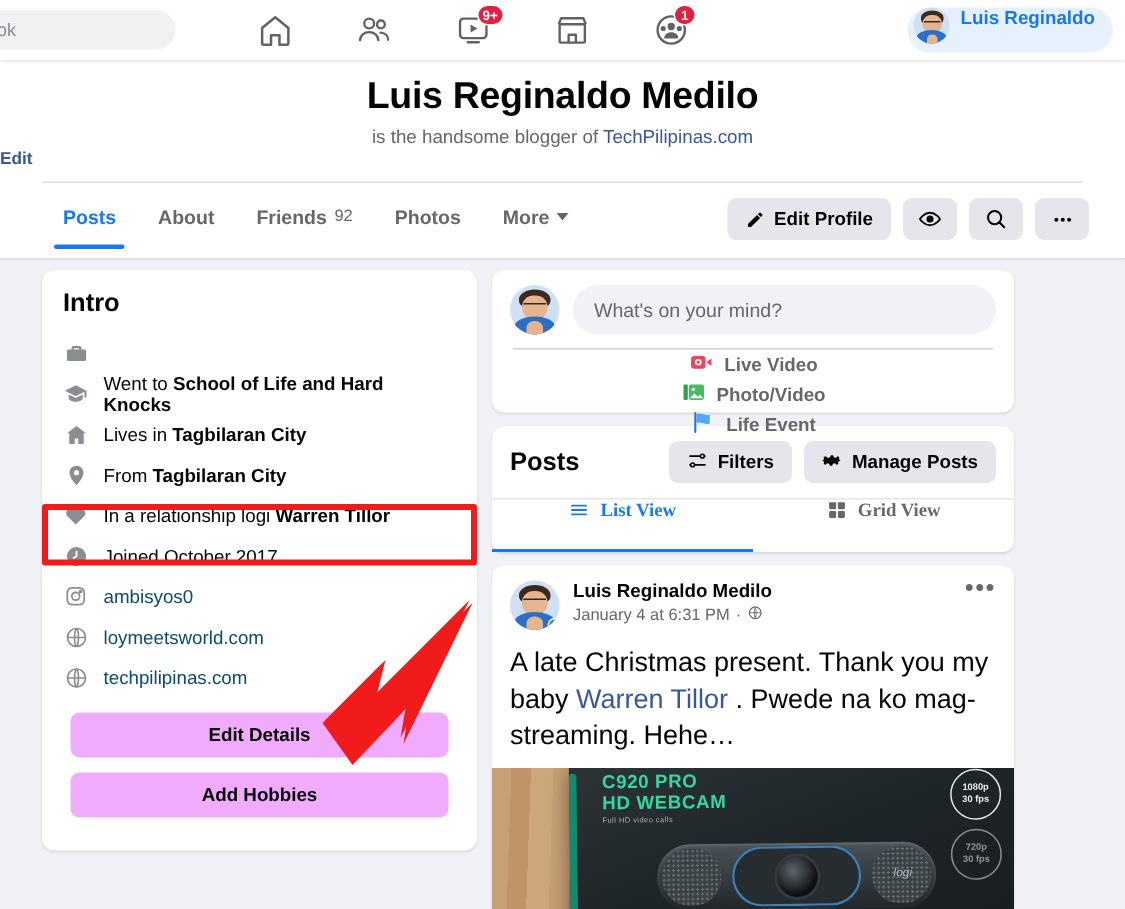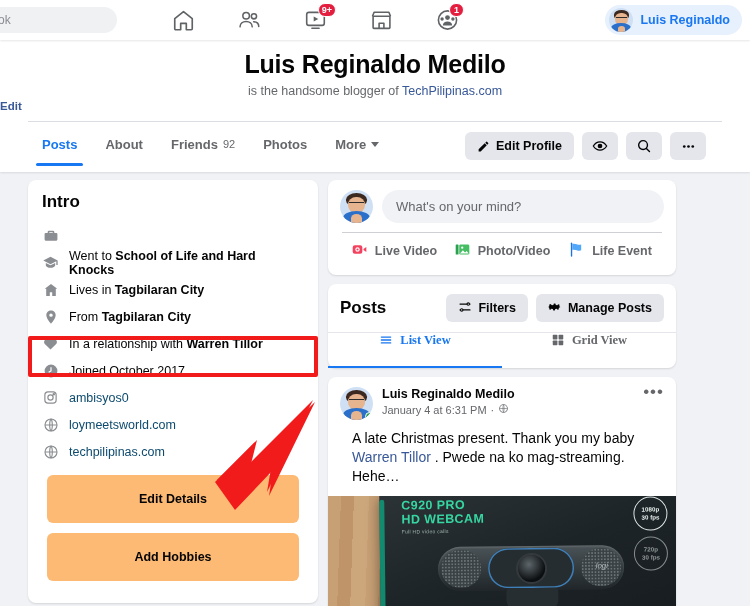--- a/index.html
+++ b/index.html
@@ -42,21 +42,21 @@
     line-height: 1; min-width: 15px; height: 14px;
     display: flex; align-items: center; justify-content: center;
     padding: 0 3px; border: 1.5px solid #fff;
   }
   .badge.b9 { top: 3px; right: 12px; }
   .badge.b1 { top: 3px; right: 16px; }
 
   .user-chip {
     position: absolute; right: 8px; top: 5px; height: 30px;
     background: #e7f0fd; border-radius: 16px;
-    display: flex; align-items: center; gap: 7px;
+    display: flex; gap: 7px;
     padding: 0 12px 0 4px; cursor: pointer;
   }
   .user-chip .name { color: #1877f2; font-size: 12.5px; font-weight: bold; }
 
   
   .av { position: relative; border-radius: 50%; overflow: hidden;
         background: #cfe0f5; flex: none; }
   .av .hair { position: absolute; left: 18%; top: 8%; width: 64%; height: 40%;
               background: #3c2a21; border-radius: 50% 50% 42% 42%; }
   .av .face { position: absolute; left: 24%; top: 20%; width: 52%; height: 50%;
@@ -94,21 +94,21 @@
   }
   .tab.active { color: #1877f2; }
   .tab.active::after {
     content: ""; position: absolute; left: 8px; right: 8px; bottom: 0;
     height: 3px; background: #1877f2; border-radius: 2px;
   }
   .tab .cnt { font-size: 11px; font-weight: normal; color: #65676b; }
   .caret { width: 0; height: 0; border-left: 4px solid transparent;
            border-right: 4px solid transparent; border-top: 5px solid #65676b; }
 
-  .head-actions { position: absolute; right: 44px; top: 92px; display: flex; gap: 8px; }
+  .head-actions { position: absolute; right: 24px; top: 92px; display: flex; gap: 8px; }
   .hbtn {
     background: #e4e6eb; border-radius: 6px; height: 28px;
     display: flex; align-items: center; justify-content: center; gap: 6px;
     font-size: 12.5px; font-weight: bold; color: #050505; cursor: pointer;
   }
   .hbtn.wide { padding: 0 12px; }
   .hbtn.sq { width: 36px; }
 
   
   .content { position: absolute; top: 180px; left: 0; width: 750px; height: 426px; }
@@ -117,21 +117,21 @@
   .left-col { position: absolute; left: 28px; top: 0; width: 290px; }
   .intro-card { padding: 12px 14px 14px; }
   .intro-title { font-size: 17px; font-weight: bold; color: #050505; margin-bottom: 10px; }
   .intro-row { display: flex; align-items: center; gap: 10px; height: 27px;
                font-size: 12.5px; color: #050505; }
   .intro-row .txt b { font-weight: bold; }
   .intro-row.link .txt { color: #0c4a6e; cursor: pointer; }
   .ic { width: 17px; height: 17px; flex: none; display: flex;
         align-items: center; justify-content: center; }
   .btn-grey {
-    background: #fdba74; border-radius: 6px; height: 48px; width: 100%;
+    background: #f0abfc; border-radius: 6px; height: 30px; width: 100%;
     display: flex; align-items: center; justify-content: center;
     font-size: 12.5px; font-weight: bold; color: #050505; cursor: pointer;
   }
   .edit-details-wrap { margin-top: 4px; padding: 6px 5px; }
   .add-hobbies-wrap { margin-top: 4px; padding: 0 5px 8px; }
 
   
   .annot-box {
     position: absolute; left: 28px; top: 336px; width: 290px; height: 41px;
     border: 4px solid #f21b1b; border-radius: 2px;
@@ -144,21 +144,21 @@
 
   
   .composer { padding: 10px 12px 6px; }
   .comp-top { display: flex; align-items: center; gap: 9px; }
   .comp-input {
     flex: 1; height: 33px; border-radius: 18px; background: #f0f2f5;
     display: flex; align-items: center; padding: 0 14px;
     font-size: 13px; color: #65676b; cursor: pointer;
   }
   .comp-div { height: 1px; background: #ced0d4; margin: 9px 2px 0; }
-  .comp-acts { display: flex; height: 36px; }
+  .comp-acts { display: flex; height: 36px; flex-direction: column; }
   .comp-act { flex: 1; display: flex; align-items: center; justify-content: center;
               gap: 7px; font-size: 12.5px; font-weight: bold; color: #65676b;
               cursor: pointer; }
 
   
   .posts-card { margin-top: 9px; }
   .posts-head { display: flex; align-items: center; padding: 10px 12px; }
   .posts-title { font-size: 17px; font-weight: bold; color: #050505; flex: 1; }
   .posts-views { display: flex; border-top: 1px solid #e4e6eb; height: 36px; }
   .pview { flex: 1; position: relative; display: flex; 
@@ -168,21 +168,21 @@
   .pview.active::after { content: ""; position: absolute; left: 0; right: 0;
                          bottom: 0; height: 2.5px; background: #1877f2; }
 
   
   .post-card { margin-top: 9px; overflow: hidden; }
   .post-head { display: flex; align-items: flex-start; padding: 10px 12px 0; gap: 9px; }
   .post-author { font-size: 12.5px; font-weight: bold; color: #050505; }
   .post-meta { font-size: 11px; color: #65676b; display: flex; align-items: center; gap: 4px; margin-top: 2px; }
   .post-more { margin-left: auto; font-size: 17px; color: #65676b;
                letter-spacing: 1px; cursor: pointer; line-height: 10px; }
-  .post-text { padding: 9px 24px 9px; font-size: 14px; color: #050505; line-height: 1.37; }
+  .post-text { padding: 9px 12px 9px; font-size: 18px; color: #050505; line-height: 1.37; }
   .post-text a { color: #385898; text-decoration: none; }
   .av-dot { position: absolute; right: -1px; bottom: -1px; width: 9px; height: 9px;
             border-radius: 50%; background: #31a24c; border: 1.5px solid #fff; }
 
   
   .photo { position: relative; width: 100%; height: 120px; overflow: hidden; background: #c79a6b; }
   .wood { position: absolute; inset: 0;
     background:
       repeating-linear-gradient(92deg, #c8a075 0 13px, #bf9468 13px 26px, #cdA77c 26px 41px),
       linear-gradient(180deg, #c49a6c, #b98d60);
@@ -391,21 +391,21 @@
           </span>
           <span class="txt"><span>From </span><b>Tagbilaran City</b></span>
         </div>
 
         <div class="intro-row">
           <span class="ic">
             <svg width="17" height="17" viewBox="0 0 24 24" fill="#8a8d91">
               <path d="M12 20.6 3.6 12.5A5.2 5.2 0 0 1 12 6.6a5.2 5.2 0 0 1 8.4 5.9z"></path>
             </svg>
           </span>
-          <span class="txt"><span>In a relationship with </span><b>Warren Tillor</b></span>
+          <span class="txt"><span>In a relationship logi </span><b>Warren Tillor</b></span>
         </div>
 
         <div class="intro-row">
           <span class="ic">
             <svg width="16" height="16" viewBox="0 0 24 24" fill="#8a8d91">
               <path d="M12 2.4a9.6 9.6 0 1 0 0 19.2 9.6 9.6 0 0 0 0-19.2zm.9 9.9-4 2.4-.9-1.5 3.1-1.9V6.4h1.8z" fill="#8a8d91"></path>
             </svg>
           </span>
           <span class="txt">Joined October 2017</span>
         </div>

